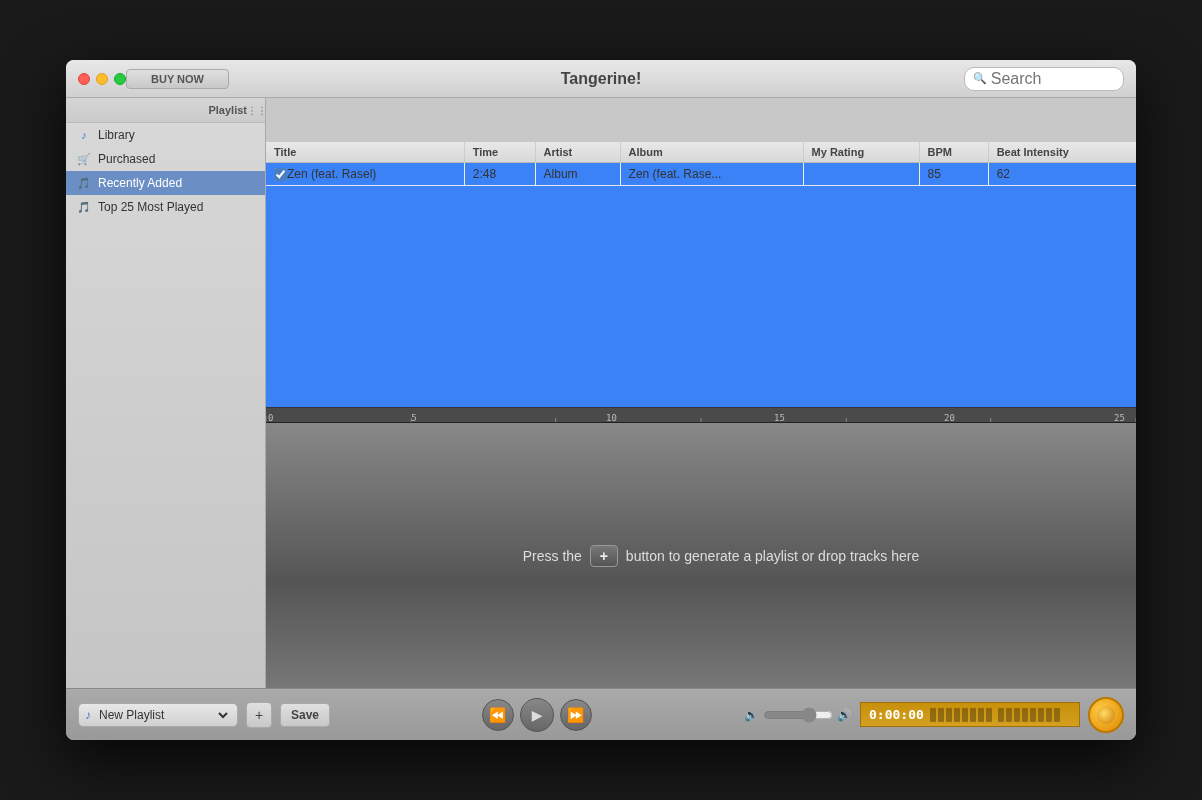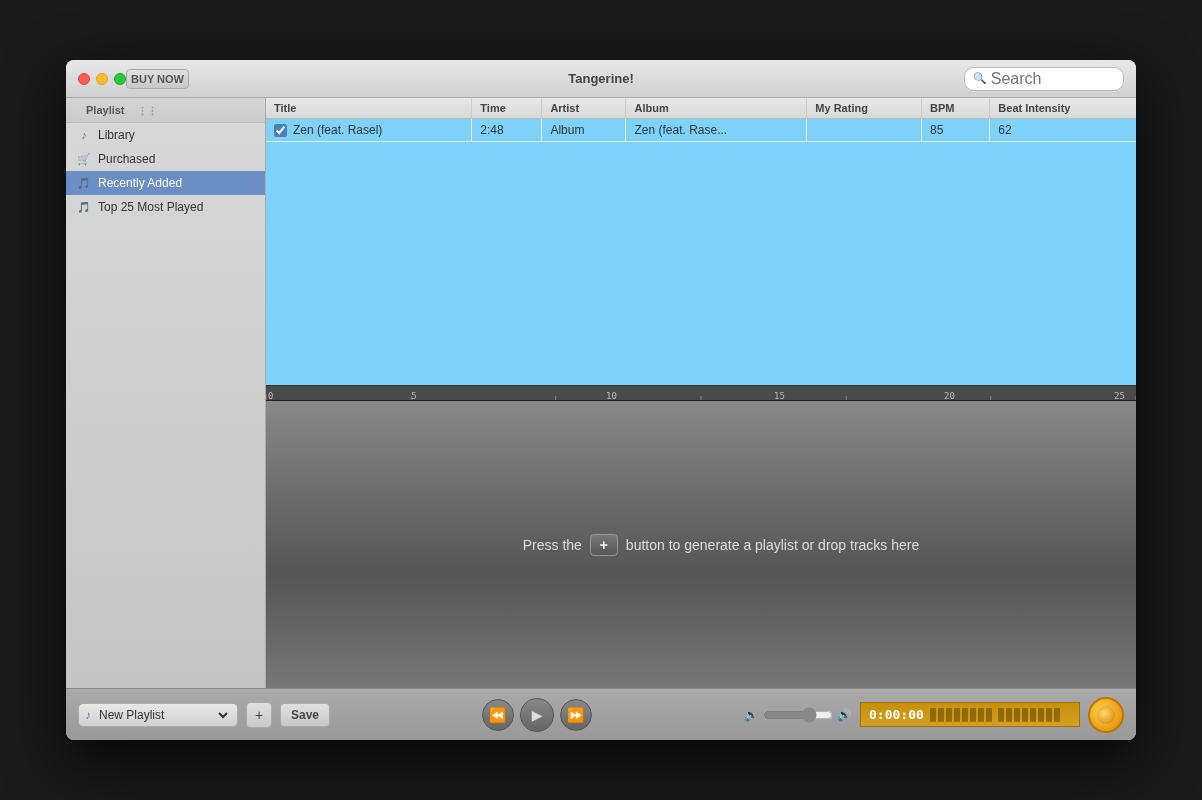--- a/index.html
+++ b/index.html
@@ -43,29 +43,29 @@
       border-radius: 50%;
       cursor: pointer;
     }
     .tl-close { background: #ff5f56; border: 1px solid #e0443e; }
     .tl-minimize { background: #ffbd2e; border: 1px solid #dea123; }
     .tl-maximize { background: #27c93f; border: 1px solid #1aab29; }
     .titlebar-title {
       position: absolute;
       left: 50%;
       transform: translateX(-50%);
-      font-size: 13px;
+      font-size: 16px;
       font-weight: 600;
       color: #444;
     }
     .buy-now-btn {
       background: linear-gradient(to bottom, #e0e0e0, #c8c8c8);
       border: 1px solid #aaa;
       border-radius: 4px;
-      padding: 3px 4px;
+      padding: 3px 24px;
       font-size: 11px;
       font-weight: 700;
       color: #555;
       cursor: pointer;
       margin-left: 0;
     }
     .search-bar {
       margin-left: auto;
       display: flex;
       align-items: center;
@@ -97,30 +97,29 @@
     
     .sidebar {
       width: 200px;
       background: linear-gradient(to bottom, #d8d8d8, #c5c5c5);
       border-right: 1px solid #aaa;
       display: flex;
       flex-direction: column;
       overflow-y: auto;
     }
     .sidebar-header {
-      padding: 6px 20px;
+      padding: 6px 10px;
       font-size: 11px;
       font-weight: 700;
       color: #555;
       border-bottom: 1px solid #bbb;
       background: linear-gradient(to bottom, #d5d5d5, #cbcbcb);
       display: flex;
       align-items: center;
-      justify-content: flex-start;
-      gap: 13px;
+      justify-content: flex-end;
     }
     .sidebar-header-text {}
     .sidebar-resize-handle {
       width: 8px;
       cursor: col-resize;
       color: #999;
       font-size: 10px;
     }
     .sidebar-item {
       display: flex;
@@ -151,21 +150,22 @@
     .right-panel {
       flex: 1;
       display: flex;
       flex-direction: column;
       overflow: hidden;
     }
     
     .tracks-table {
       flex: 1;
       overflow-y: auto;
-      background: #7dd3fc;
+      background: #3b82f6;
+      margin-top: 44px;
     }
     table {
       width: 100%;
       border-collapse: collapse;
       font-size: 12px;
     }
     thead tr {
       background: linear-gradient(to bottom, #e8e8e8, #d8d8d8);
       border-bottom: 1px solid #bbb;
     }
@@ -184,21 +184,20 @@
     }
     tbody td {
       padding: 4px 8px;
       color: #333;
       border-right: 1px solid #eee;
     }
     tbody td:last-child { border-right: none; }
     .checkbox-cell {
       display: flex;
       align-items: center;
-      gap: 6px;
     }
     .track-checkbox {
       width: 13px;
       height: 13px;
       accent-color: #4a7fc1;
     }
     
     .ruler {
       height: 16px;
       background: linear-gradient(to bottom, #555, #444);

